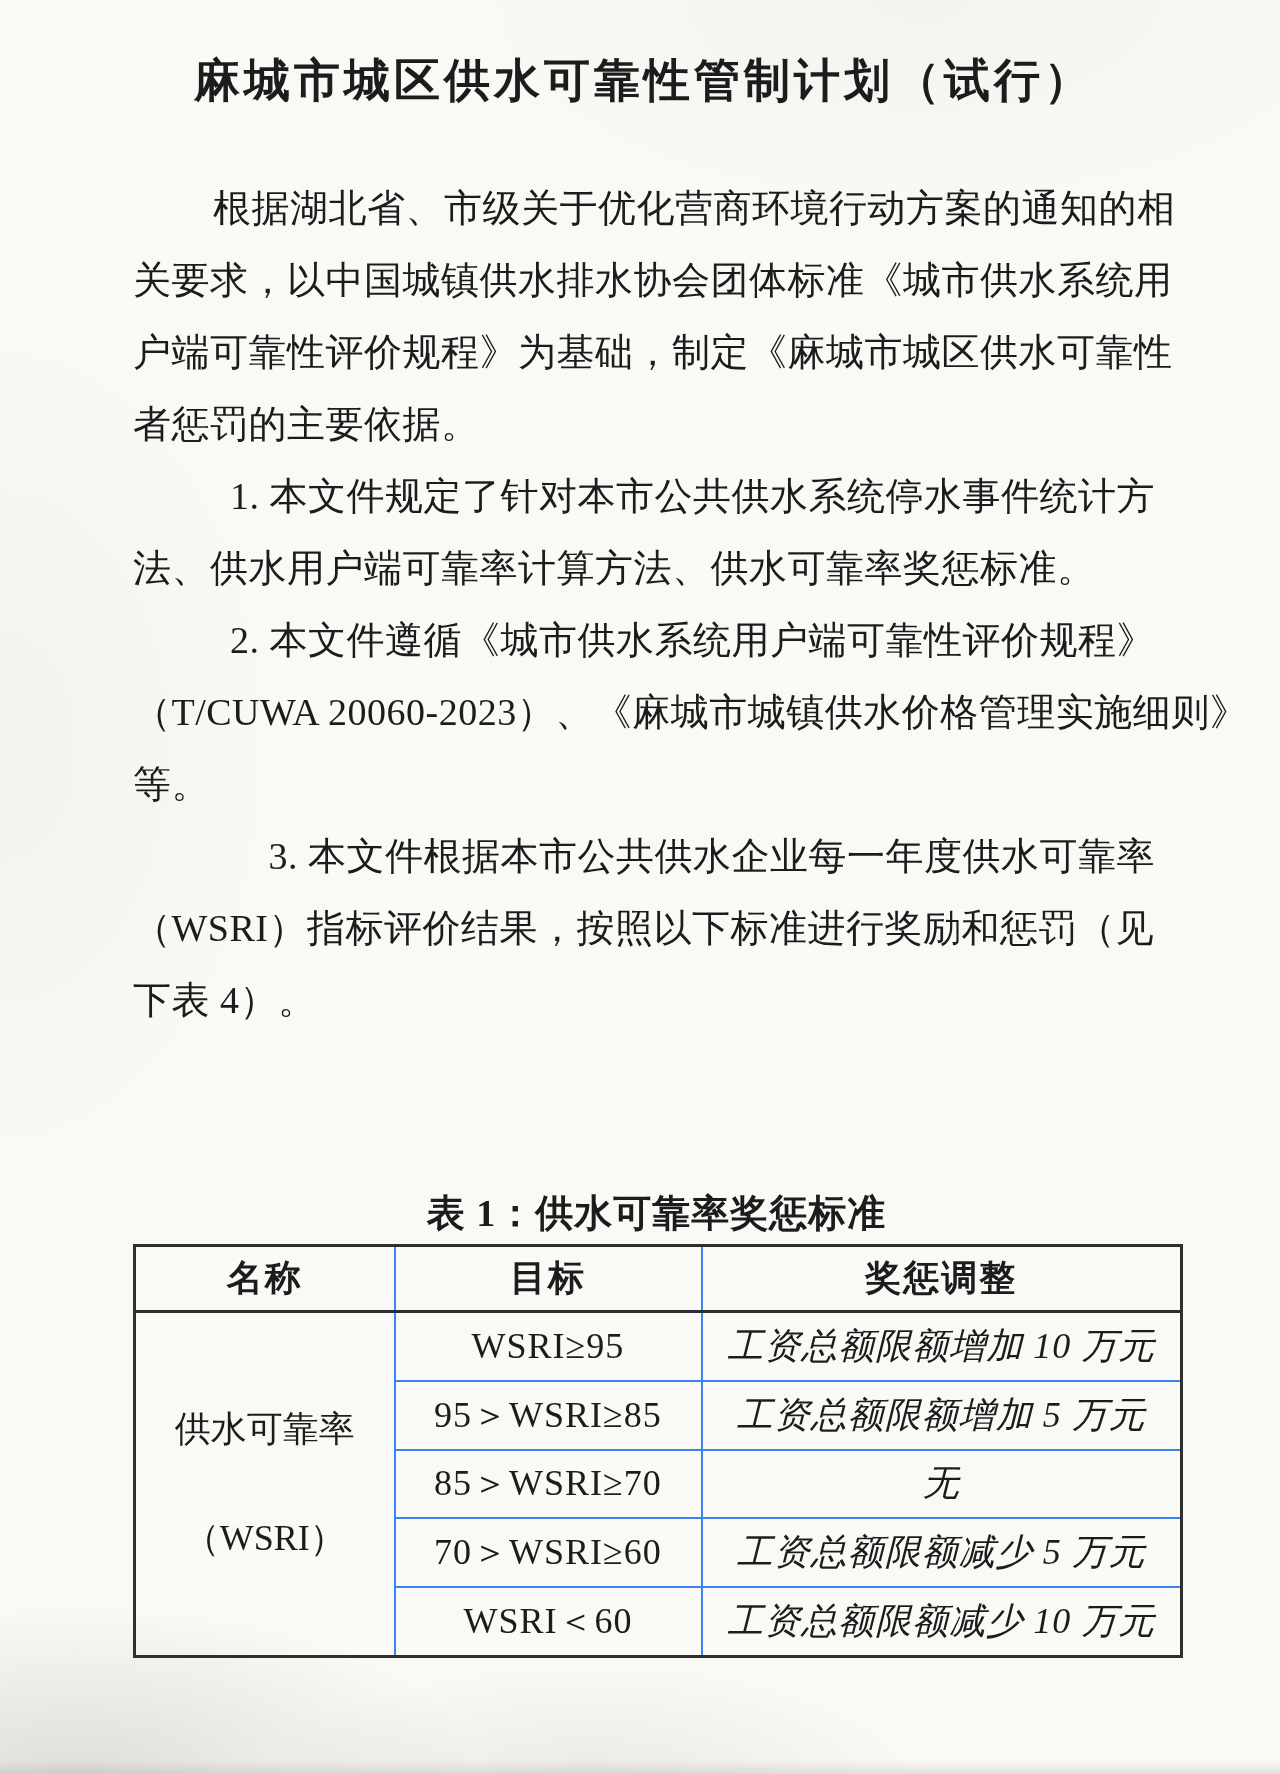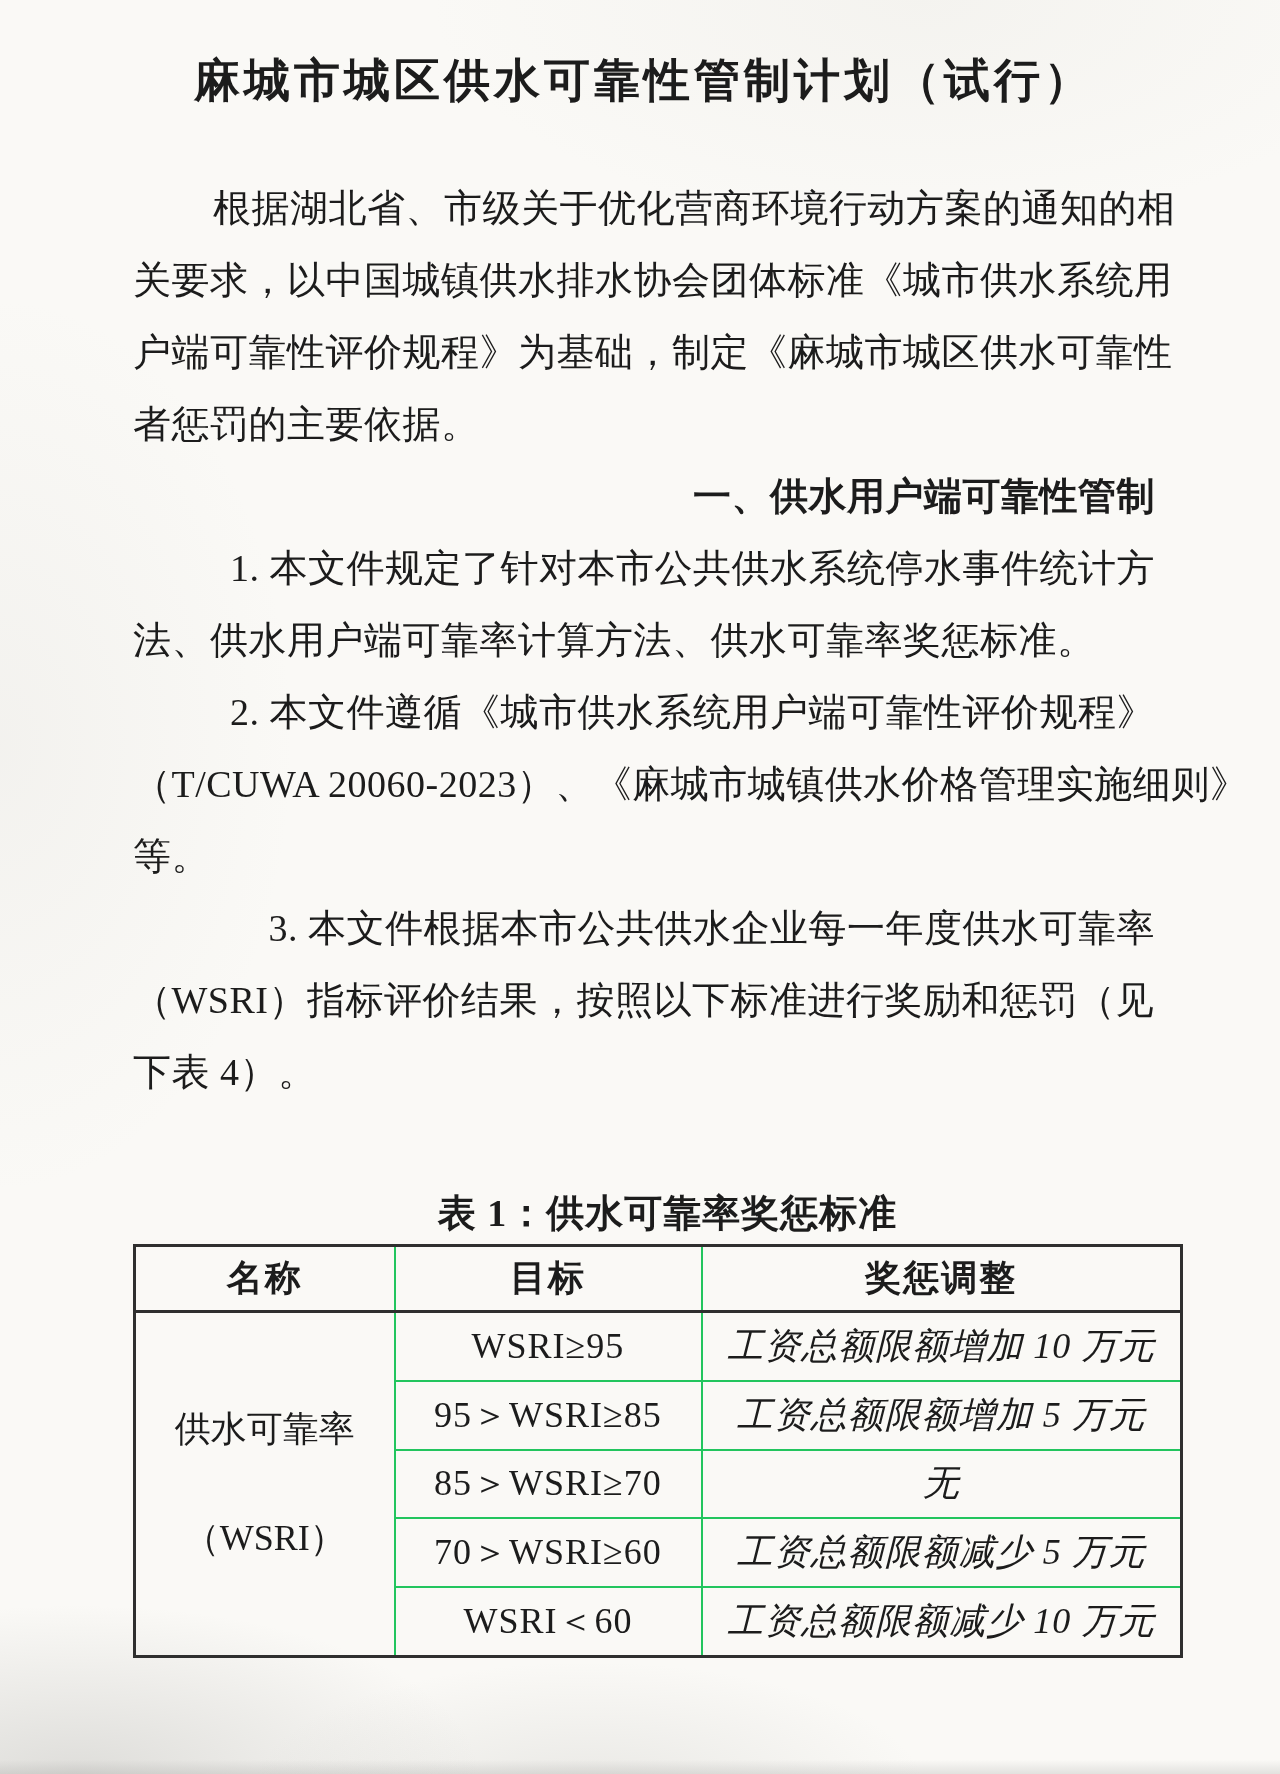--- a/index.html
+++ b/index.html
@@ -53,42 +53,42 @@
   .line.indent {
     padding-left: 80px;
     text-align: right;
   }
   .line.bold {
     font-weight: 700;
   }
   .table-caption {
     position: absolute;
     top: 1182px;
-    left: 144px;
+    left: 133px;
     width: 1047px;
     height: 62px;
     line-height: 62px;
     text-align: center;
     font-size: 38px;
     font-weight: 700;
     letter-spacing: 1px;
   }
   table.reliability-table {
     position: absolute;
     top: 1244px;
     left: 133px;
     width: 1047px;
     height: 414px;
     border-collapse: collapse;
     table-layout: fixed;
     border: 3px solid #2f2f2f;
   }
   .reliability-table th,
   .reliability-table td {
-    border: 2px solid #22c55e;
+    border: 2px solid #3b82f6;
     text-align: center;
     vertical-align: middle;
     font-size: 36px;
     padding: 0;
   }
   .reliability-table thead tr {
     height: 66px;
   }
   .reliability-table thead th {
     font-weight: 700;
@@ -114,21 +114,20 @@
 
 <div class="scan-page">
 
   <div class="doc-title">麻城市城区供水可靠性管制计划（试行）</div>
 
   <div class="text-block">
     <div class="line indent">根据湖北省、市级关于优化营商环境行动方案的通知的相</div>
     <div class="line">关要求，以中国城镇供水排水协会团体标准《城市供水系统用</div>
     <div class="line">户端可靠性评价规程》为基础，制定《麻城市城区供水可靠性</div>
     <div class="line">者惩罚的主要依据。</div>
-    <div class="line indent bold">一、供水用户端可靠性管制</div>
     <div class="line indent">1. 本文件规定了针对本市公共供水系统停水事件统计方</div>
     <div class="line">法、供水用户端可靠率计算方法、供水可靠率奖惩标准。</div>
     <div class="line indent">2. 本文件遵循《城市供水系统用户端可靠性评价规程》</div>
     <div class="line">（T/CUWA 20060-2023）、《麻城市城镇供水价格管理实施细则》</div>
     <div class="line">等。</div>
     <div class="line indent">3. 本文件根据本市公共供水企业每一年度供水可靠率</div>
     <div class="line">（WSRI）指标评价结果，按照以下标准进行奖励和惩罚（见</div>
     <div class="line">下表 4）。</div>
   </div>
 

